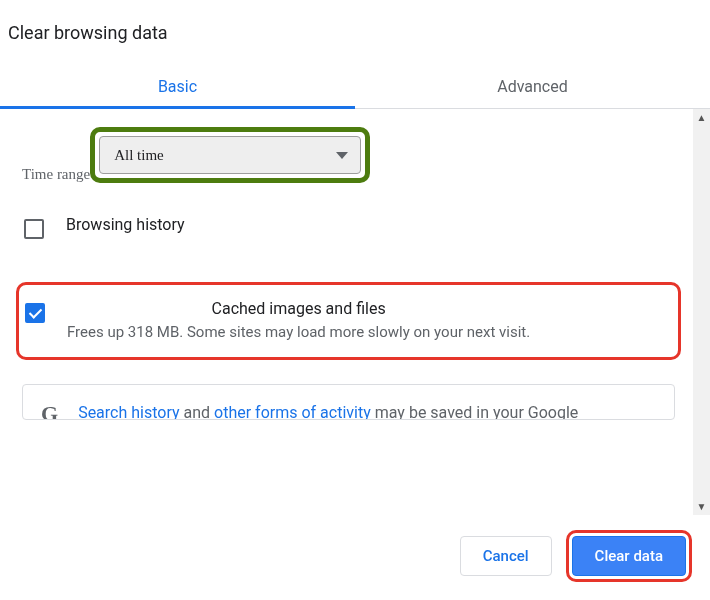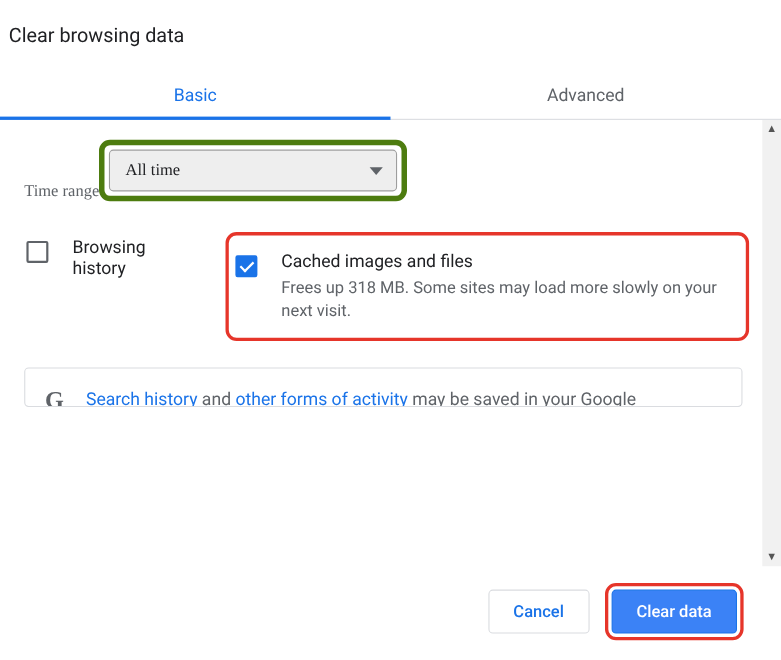--- a/index.html
+++ b/index.html
@@ -104,21 +104,21 @@
       cursor: pointer;
       font-size: 15px;
     }
     .dropdown .caret {
       width: 0; height: 0;
       border-left: 6px solid transparent;
       border-right: 6px solid transparent;
       border-top: 7px solid #5f6368;
     }
     
-    .options { display: flex; flex-direction: row; gap: 39px; }
+    .options { display: flex; flex-direction: column; gap: 39px; text-align: center; }
     .option-row {
       display: flex;
       align-items: flex-start;
       gap: 22px;
       padding: 4px 2px;
     }
     .checkbox {
       width: 20px; height: 20px;
       border: 2px solid #5f6368;
       border-radius: 2px;
@@ -171,21 +171,21 @@
       font-weight: 600;
       color: #5f6368;
       flex-shrink: 0;
       line-height: 1;
       padding-top: 2px;
     }
     .notice a { color: #1a73e8; text-decoration: none; cursor: pointer; }
     
     .footer {
       border-top: 1px solid #fff;
-      padding: 14px 34px 18px 0;
+      padding: 14px 18px 18px 0;
       display: flex;
       justify-content: flex-end;
       align-items: center;
       gap: 14px;
     }
     .btn {
       height: 40px;
       padding: 0 22px;
       border-radius: 4px;
       font-size: 15px;

